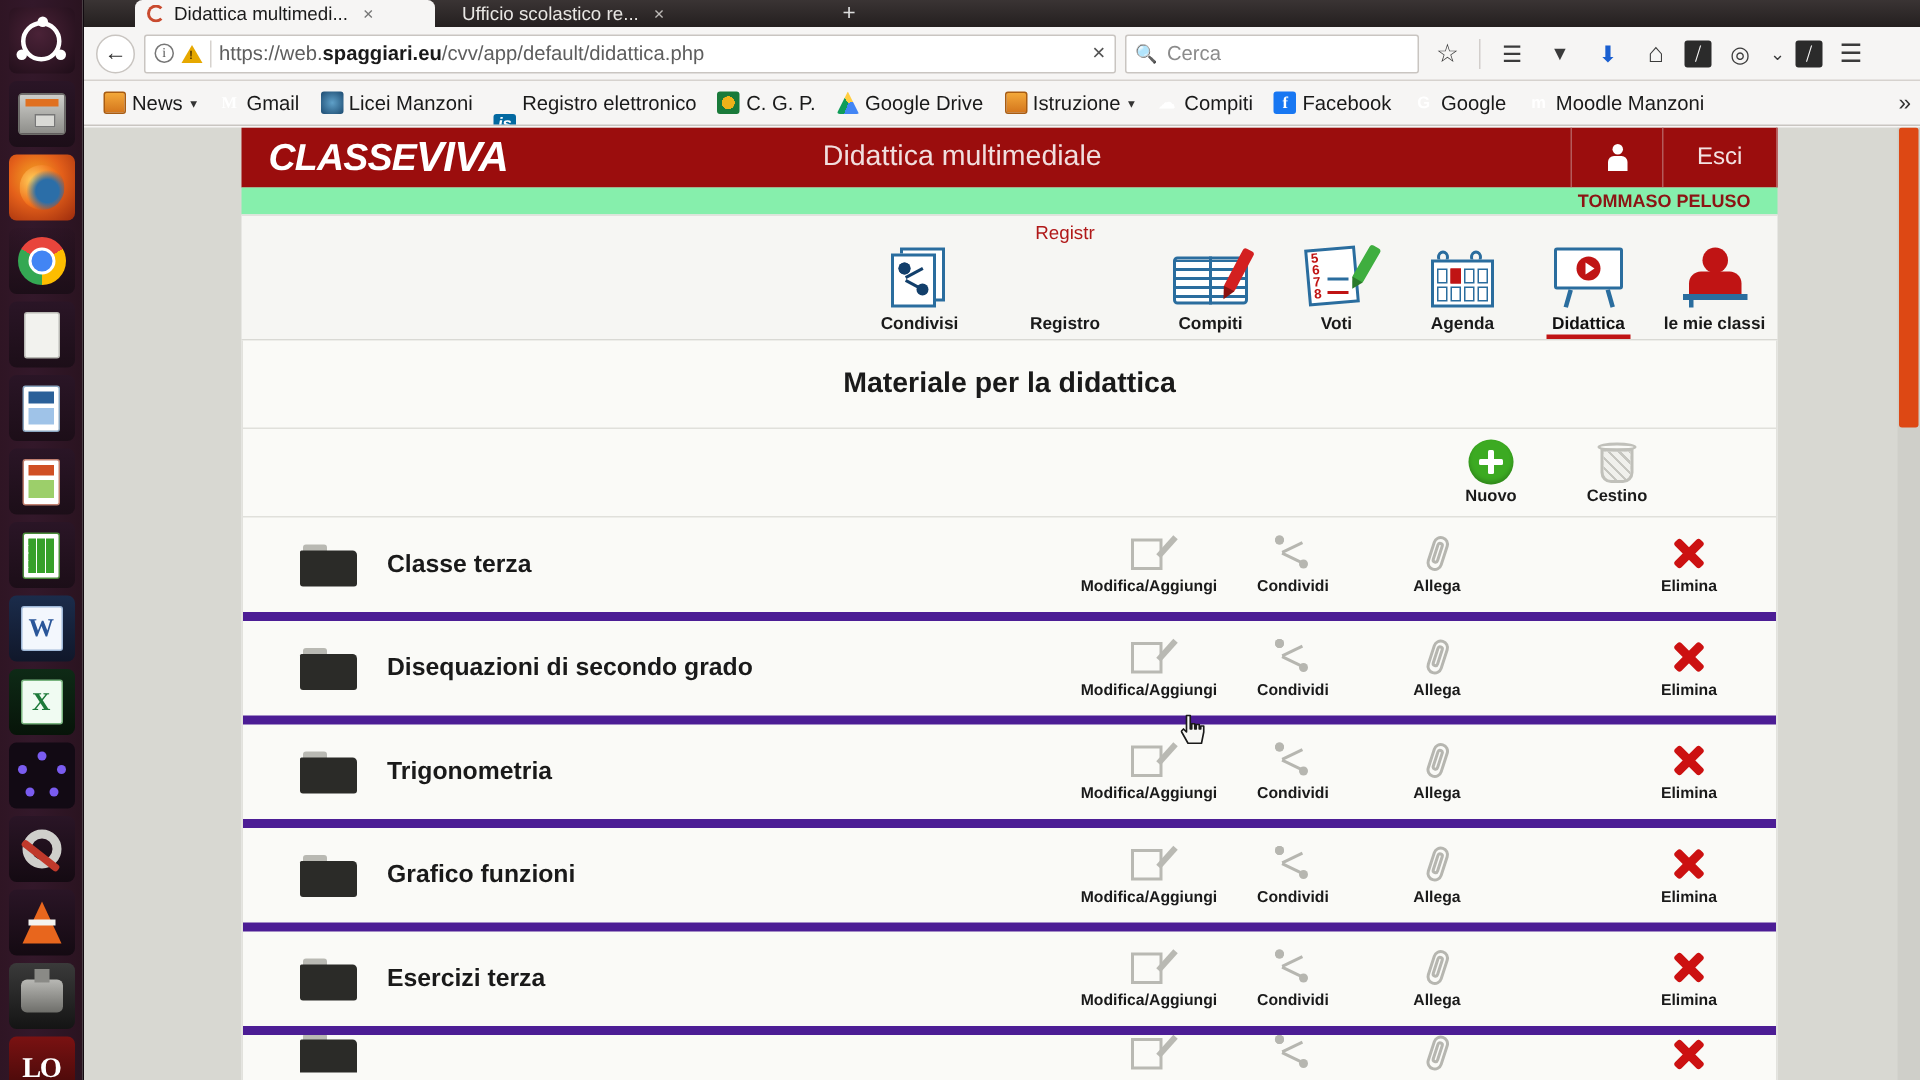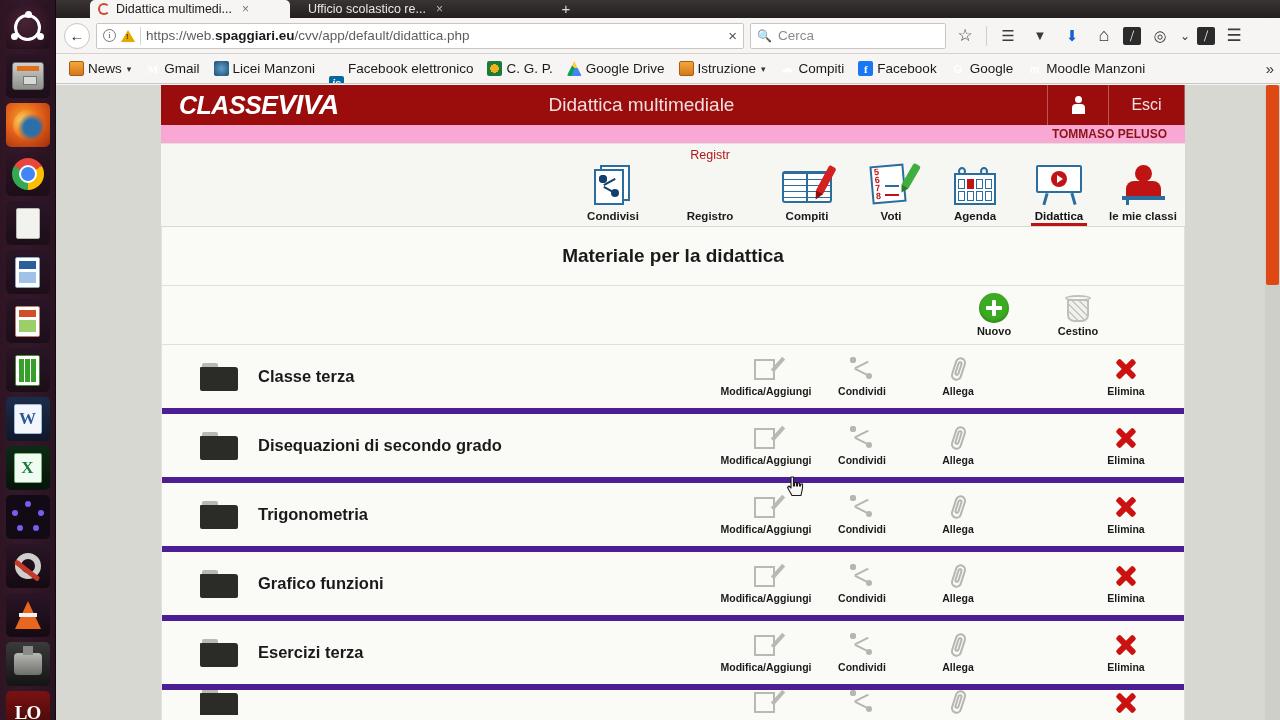--- a/index.html
+++ b/index.html
@@ -186,21 +186,21 @@
   #cv-logo .slashv { font-size:28px; }
   #cv-title { flex:1; text-align:center; color:#f1dede; font-size:19px; padding-right:125px;}
   .cv-vdiv { width:1px;height:40px;background:#b45a5a; }
   #cv-user { width:60px;height:40px;display:flex;align-items:center;justify-content:center; }
   #cv-user .person { width:13px;height:18px;position:relative; }
   #cv-user .person::before{content:"";position:absolute;left:3px;top:0;width:7px;height:7px;border-radius:50%;background:#fff;}
   #cv-user .person::after{content:"";position:absolute;left:0;top:8px;width:13px;height:10px;border-radius:4px 4px 0 0;background:#fff;}
   #cv-esci { width:75px;height:40px;display:flex;align-items:center;justify-content:center;color:#f3e2e2;font-size:16px;}
 
   #username-bar {
-    position:absolute;left:105px;top:40px;width:1024px;height:18px;background:#f9a8d4;
+    position:absolute;left:105px;top:40px;width:1024px;height:18px;background:#86efac;
     text-align:right;padding-right:18px;font-size:12px;color:#8c1414;font-weight:bold;line-height:18px;
   }
 
   #navrow {
     position:absolute;left:105px;top:58px;width:1024px;height:84px;background:#f6f6f3;
     border-top:1px solid #e2e2dd; border-bottom:1px solid #d9d9d4;
     display:flex; align-items:flex-end; justify-content:flex-end;
   }
   .navitem {
     width:84px; height:84px; position:relative;
@@ -446,21 +446,21 @@
     <div class="bm">
       <span class="bmi ic-gmail">M</span>
       <span>Gmail</span>
     </div>
     <div class="bm">
       <span class="bmi ic-licei"></span>
       <span>Licei Manzoni</span>
     </div>
     <div class="bm">
       <span class="bmi ic-reg">is</span>
-      <span>Facebook elettronico</span>
+      <span>Registro elettronico</span>
     </div>
     <div class="bm">
       <span class="bmi ic-cgp"></span>
       <span>C. G. P.</span>
     </div>
     <div class="bm">
       <span class="bmi ic-gdrive"></span>
       <span>Google Drive</span>
     </div>
     <div class="bm">

